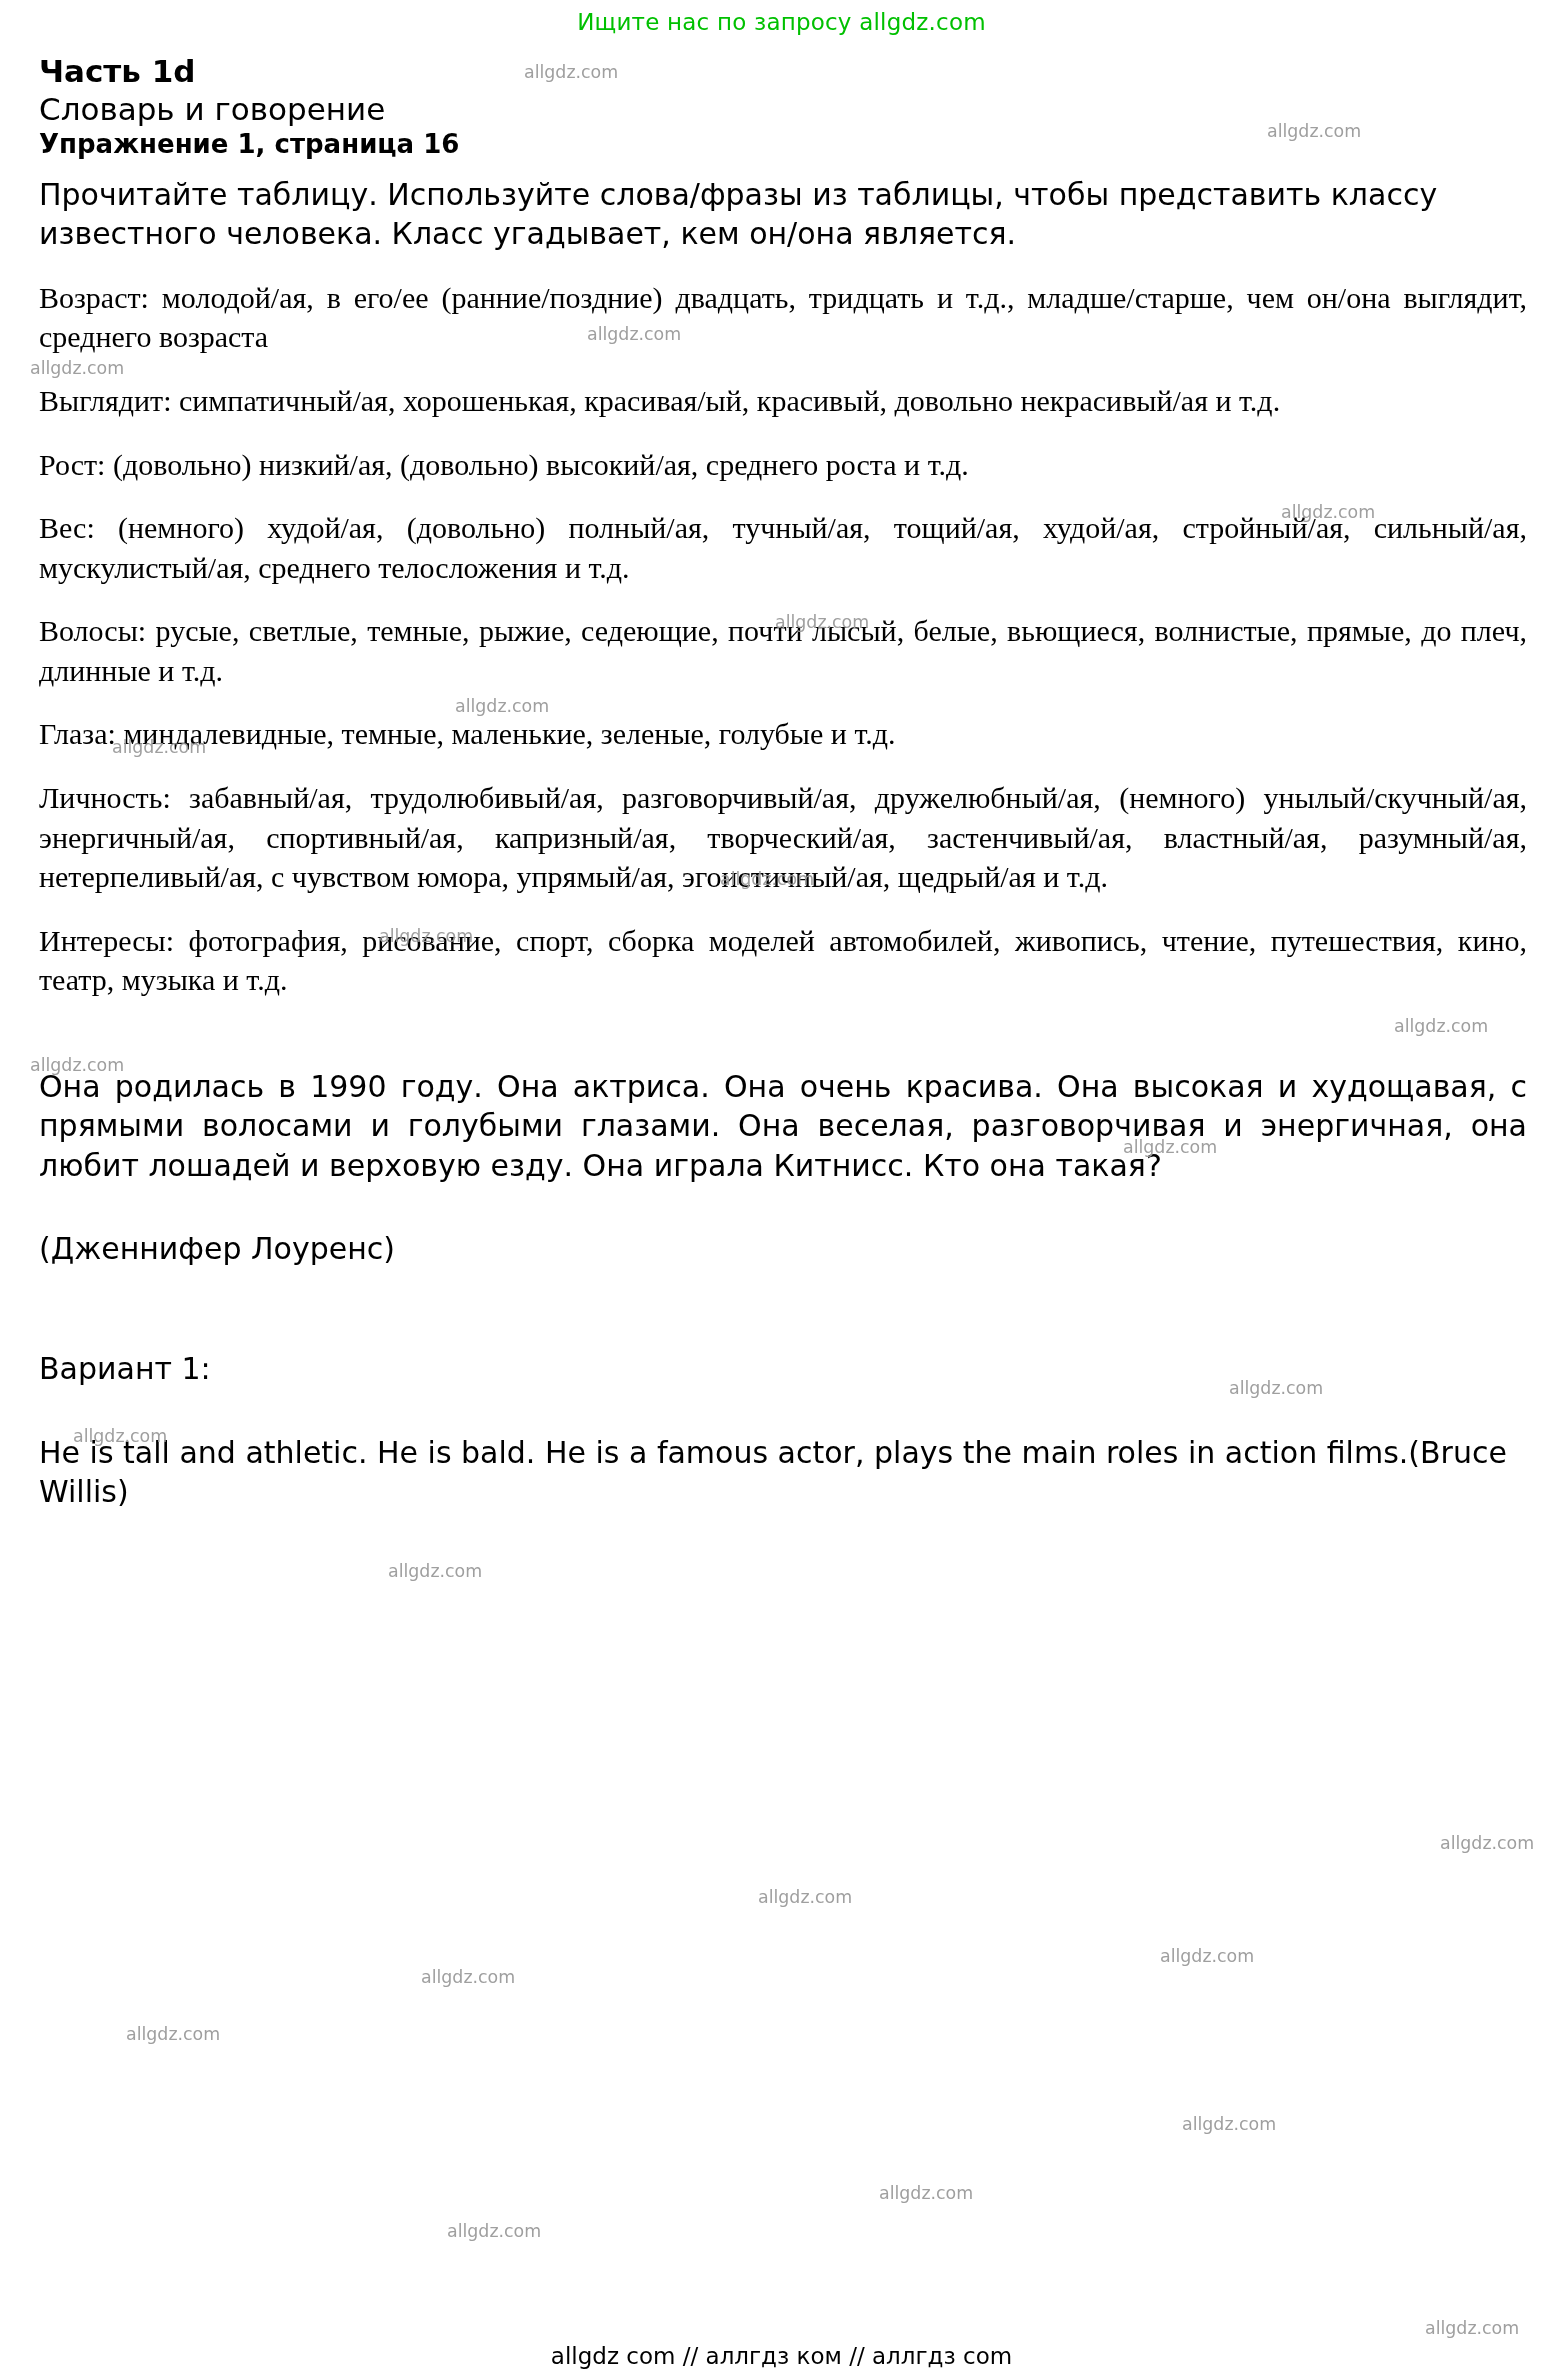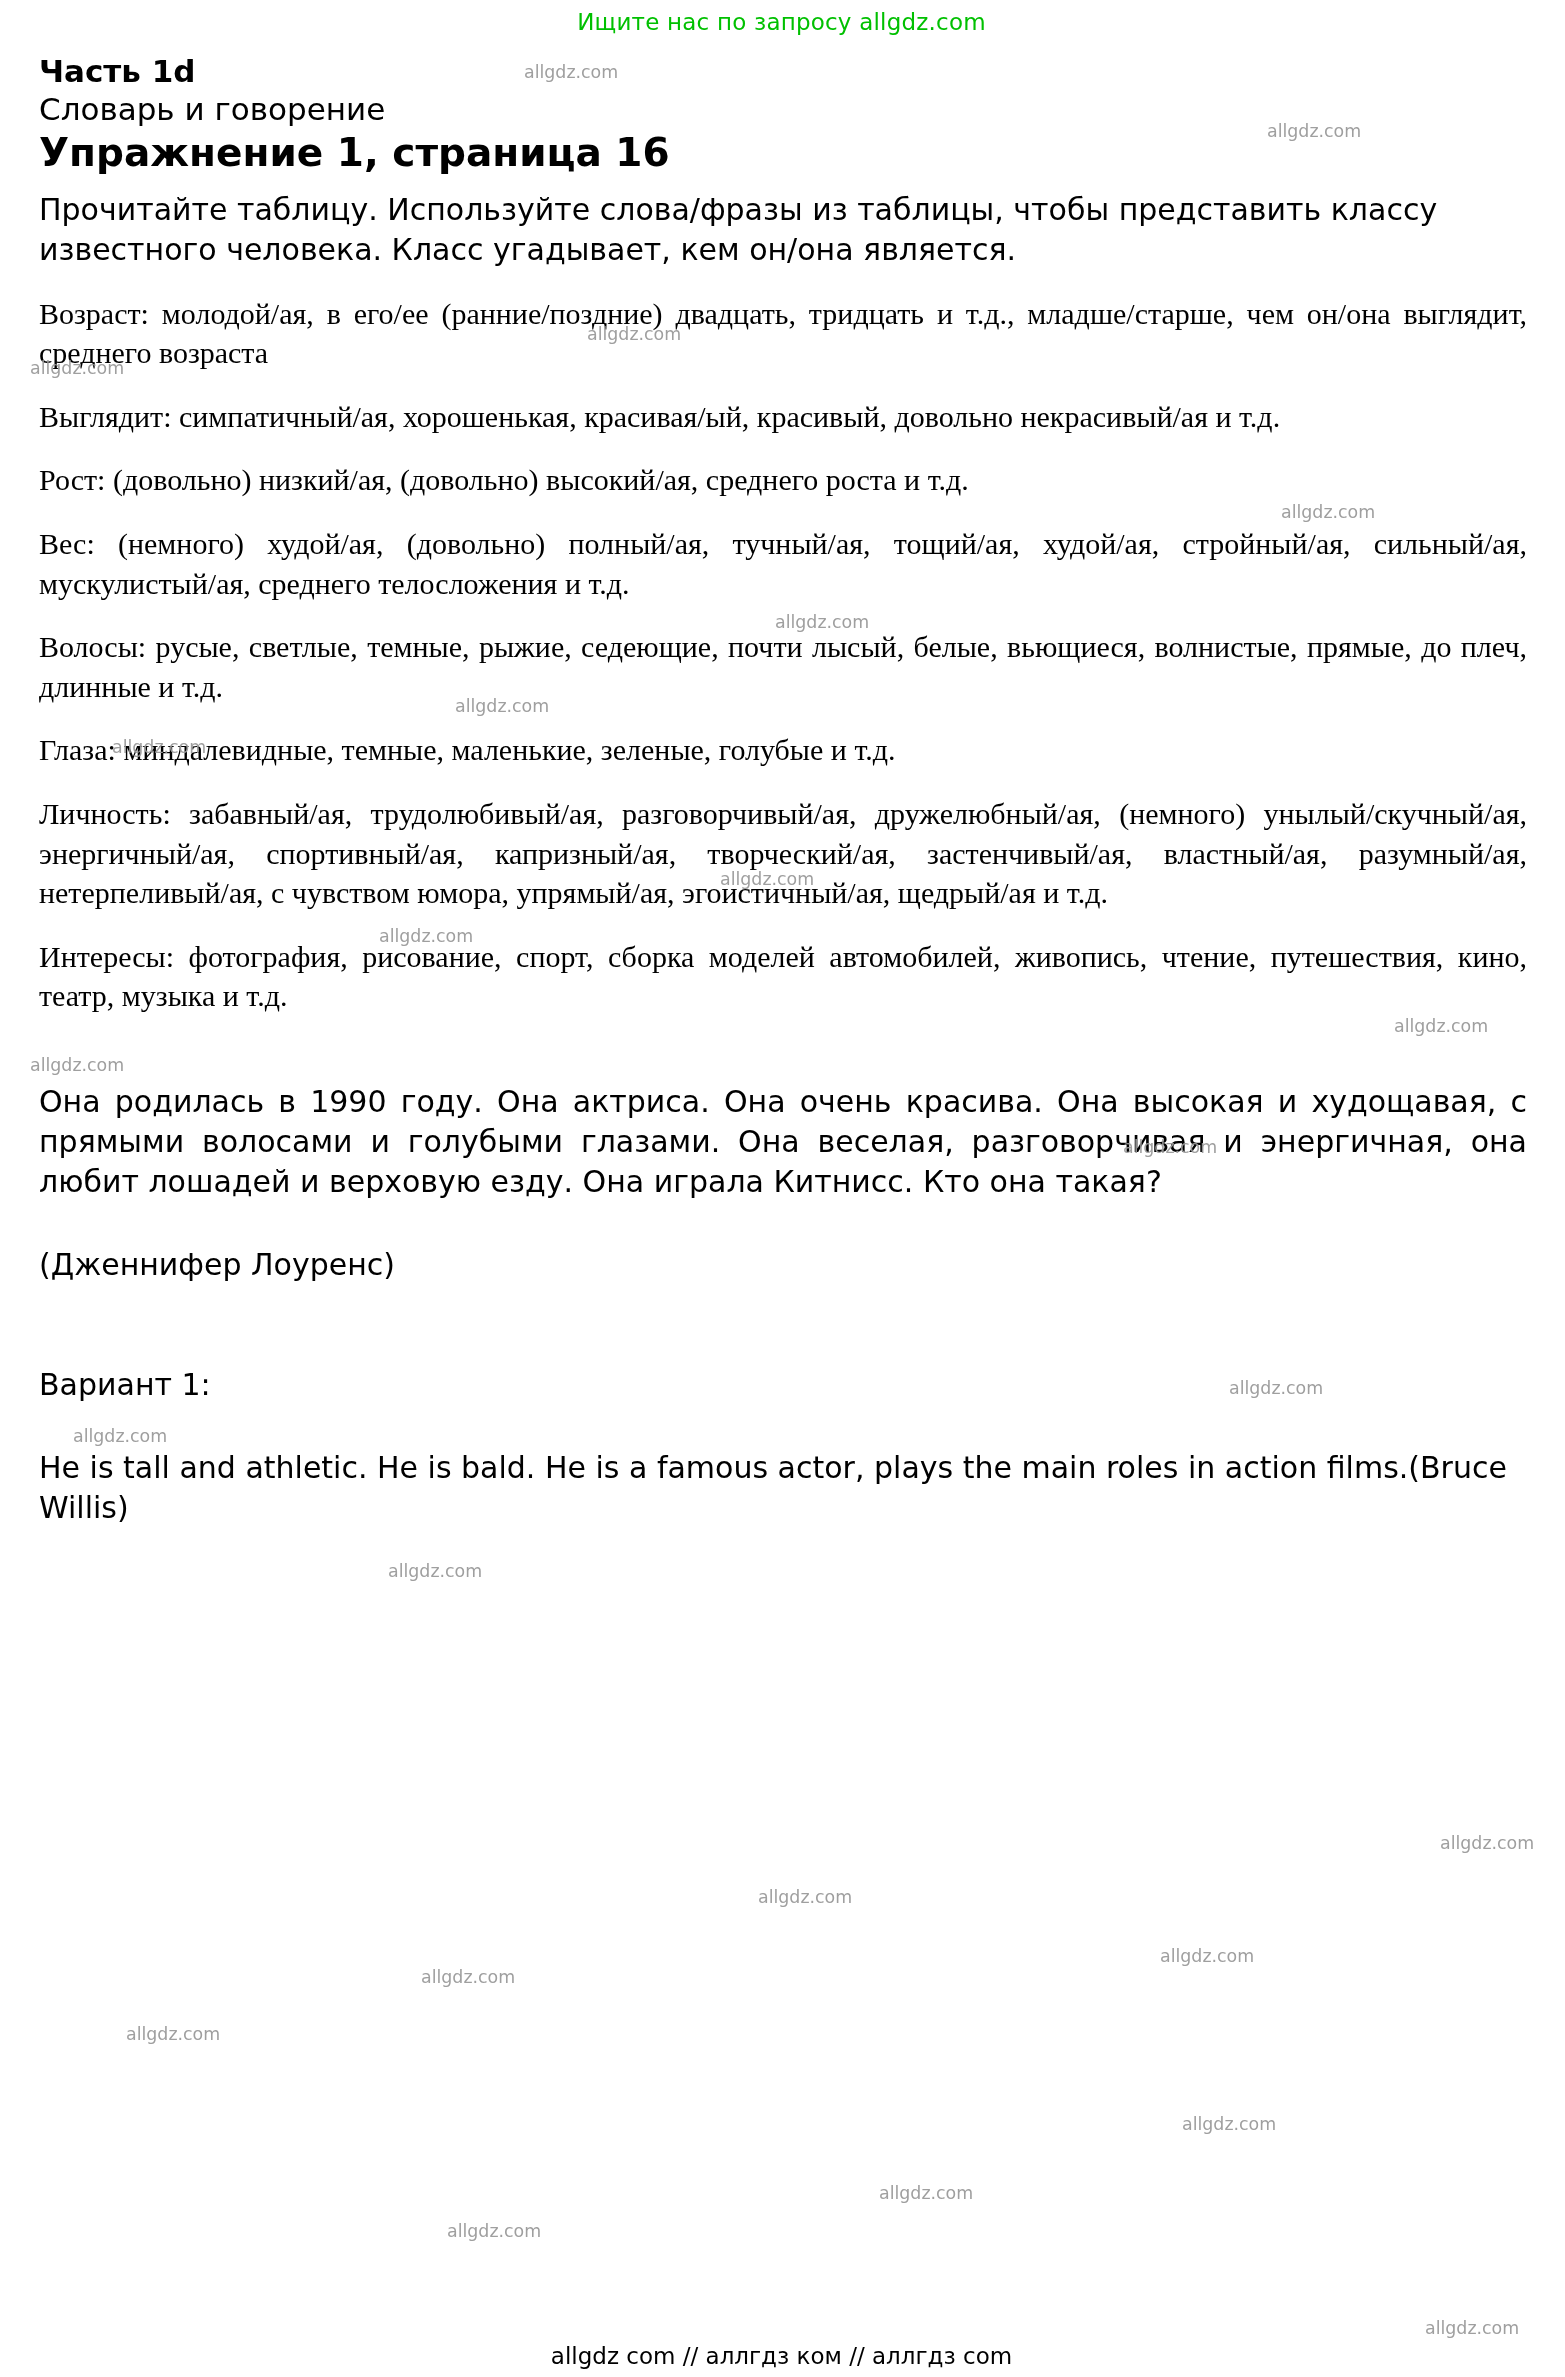--- a/index.html
+++ b/index.html
@@ -39,21 +39,21 @@
     margin: 10.6px 0 0 0;
     line-height: 1.22;
   }
   h2.heading {
     font-size: 31px;
     font-weight: normal;
     margin: 0;
     line-height: 1.22;
   }
   h3.heading {
-    font-size: 39px;
+    font-size: 26px;
     font-weight: bold;
     margin: 0 0 14px 0;
     line-height: 1.22;
   }
   p.para {
     font-size: 30px;
     line-height: 1.32;
     margin: 10.6px 0 0 0;
     text-align: justify;
   }

